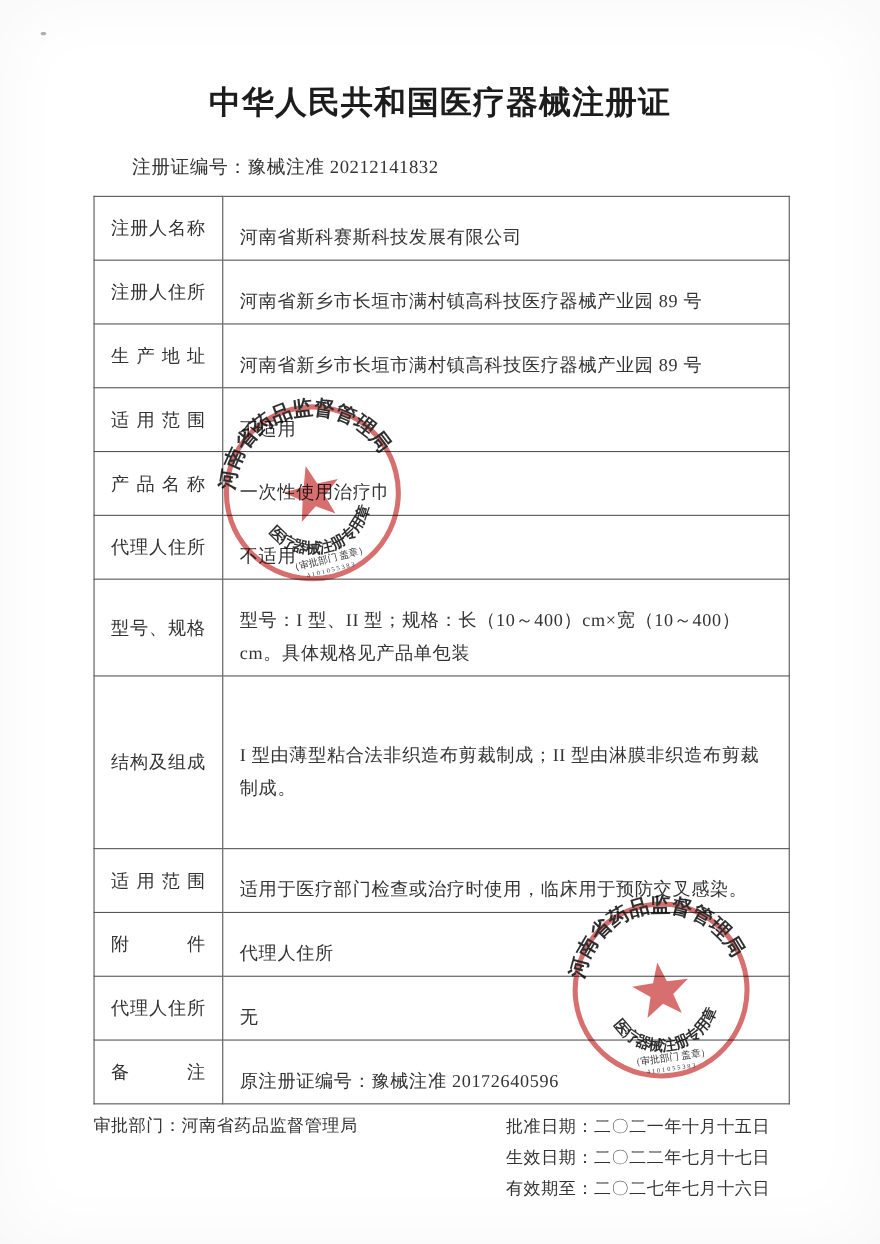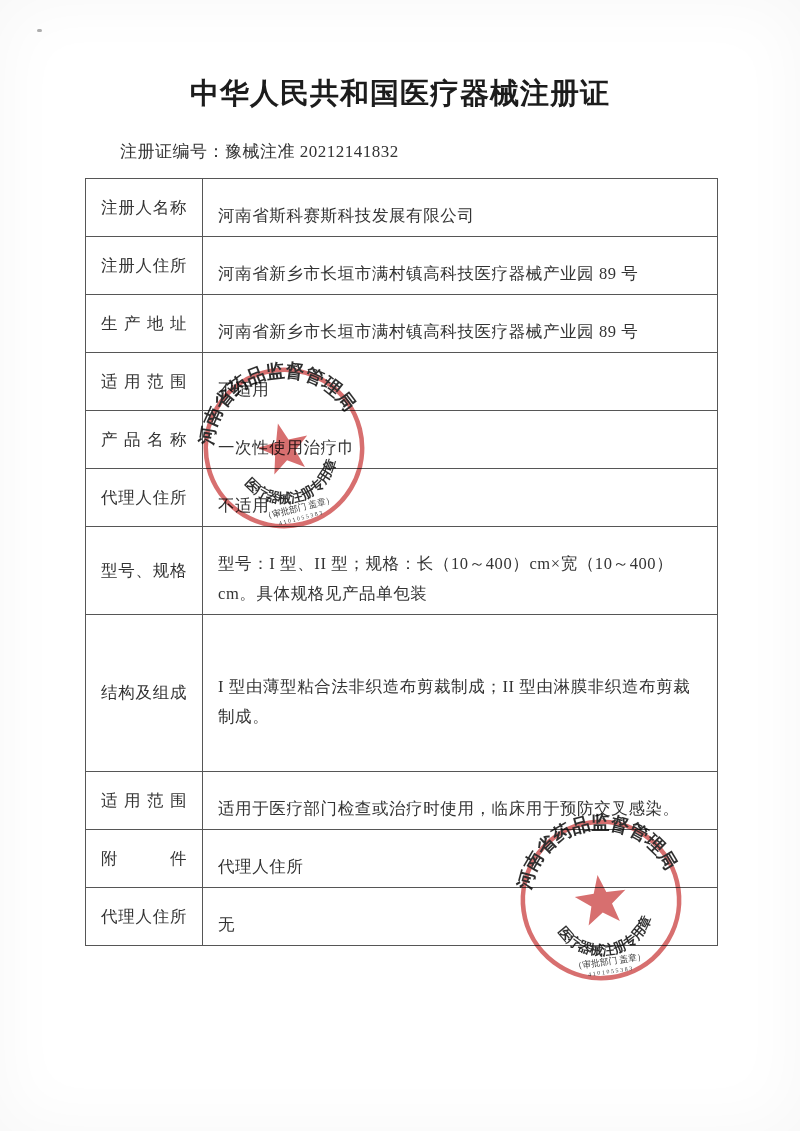--- a/index.html
+++ b/index.html
@@ -156,23 +156,37 @@
             <span class="labin">附　件</span>
           </td>
       <td class="val">代理人住所</td>
     </tr>
     <tr class="h42">
       <td class="lab">
             <span class="labin">代理人住所</span>
           </td>
       <td class="val">无</td>
     </tr>
+    <tr class="h45">
+      <td class="lab">
+            <span class="labin">备　注</span>
+          </td>
+      <td class="val">原注册证编号：豫械注准 20172640596</td>
+    </tr>
   </tbody>
     </table>
 
+  <div class="footer">
+    <div class="dept-line"><span>审批部门：</span><span>河南省药品监督管理局</span></div>
+    <div class="dates">
+      <div class="date-line"><span>批准日期：</span><span>二〇二一年十月十五日</span></div>
+      <div class="date-line"><span>生效日期：</span><span>二〇二二年七月十七日</span></div>
+      <div class="date-line"><span>有效期至：</span><span>二〇二七年七月十六日</span></div>
+    </div>
+  </div>
 
   <svg width="0" height="0" style="position:absolute" aria-hidden="true">
     <defs>
       <g id="stamp-art">
         <circle cx="100" cy="100" r="93" fill="none" stroke="currentColor" stroke-width="5.5"></circle>
         <path id="arcT" d="M 18.8,75 A 85 85 0 0 1 181.2,75" fill="none"></path>
         <path id="arcB" d="M 45,132 A 62 62 0 0 0 155,132" fill="none"></path>
         <text font-size="22" font-weight="bold"><textPath href="#arcT" startOffset="50%" text-anchor="middle">河南省药品监督管理局</textPath></text>
         <polygon fill="currentColor" points="100,70 92.4,91.5 69.6,92.1 87.6,106 81.2,127.9 100,115 118.8,127.9 112.4,106 130.4,92.1 107.6,91.5"></polygon>
         <text font-size="16" font-weight="bold" letter-spacing="-0.5"><textPath href="#arcB" startOffset="50%" text-anchor="middle">医疗器械注册专用章</textPath></text>

